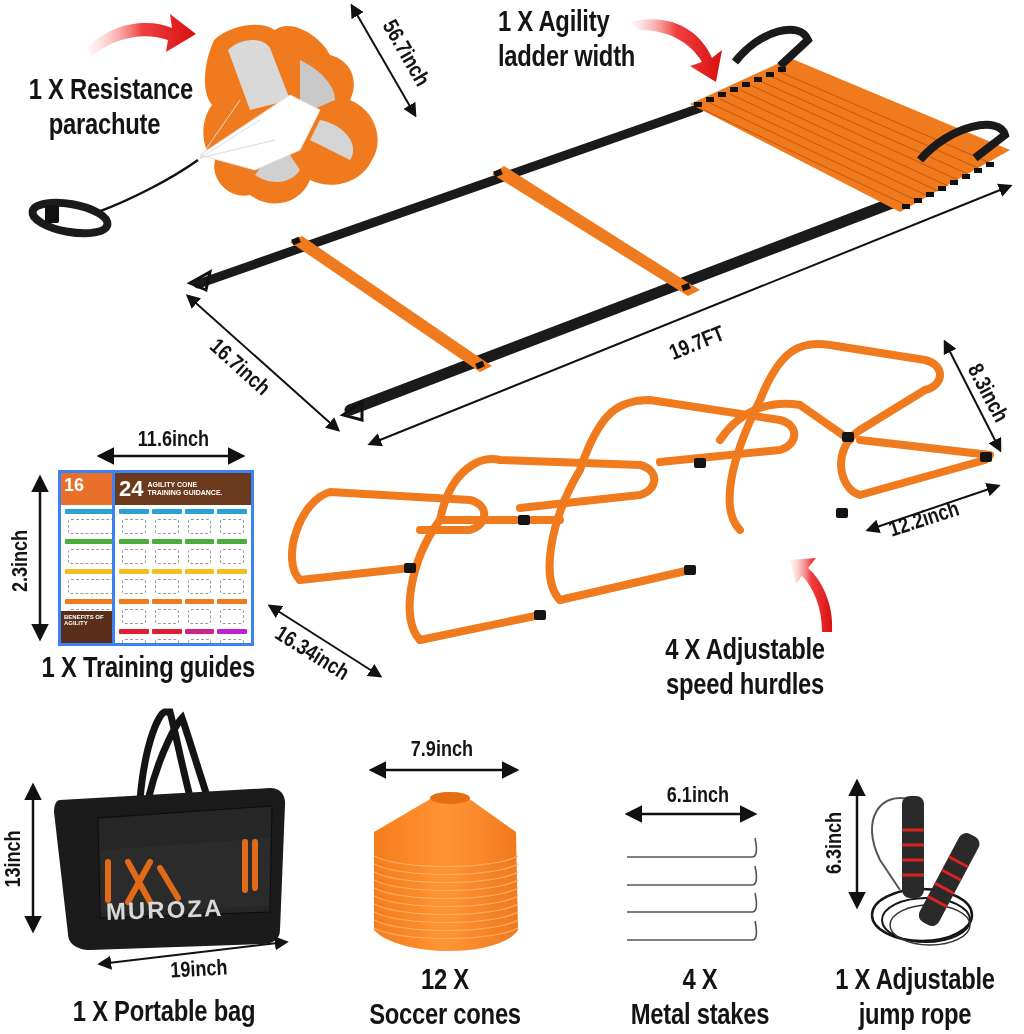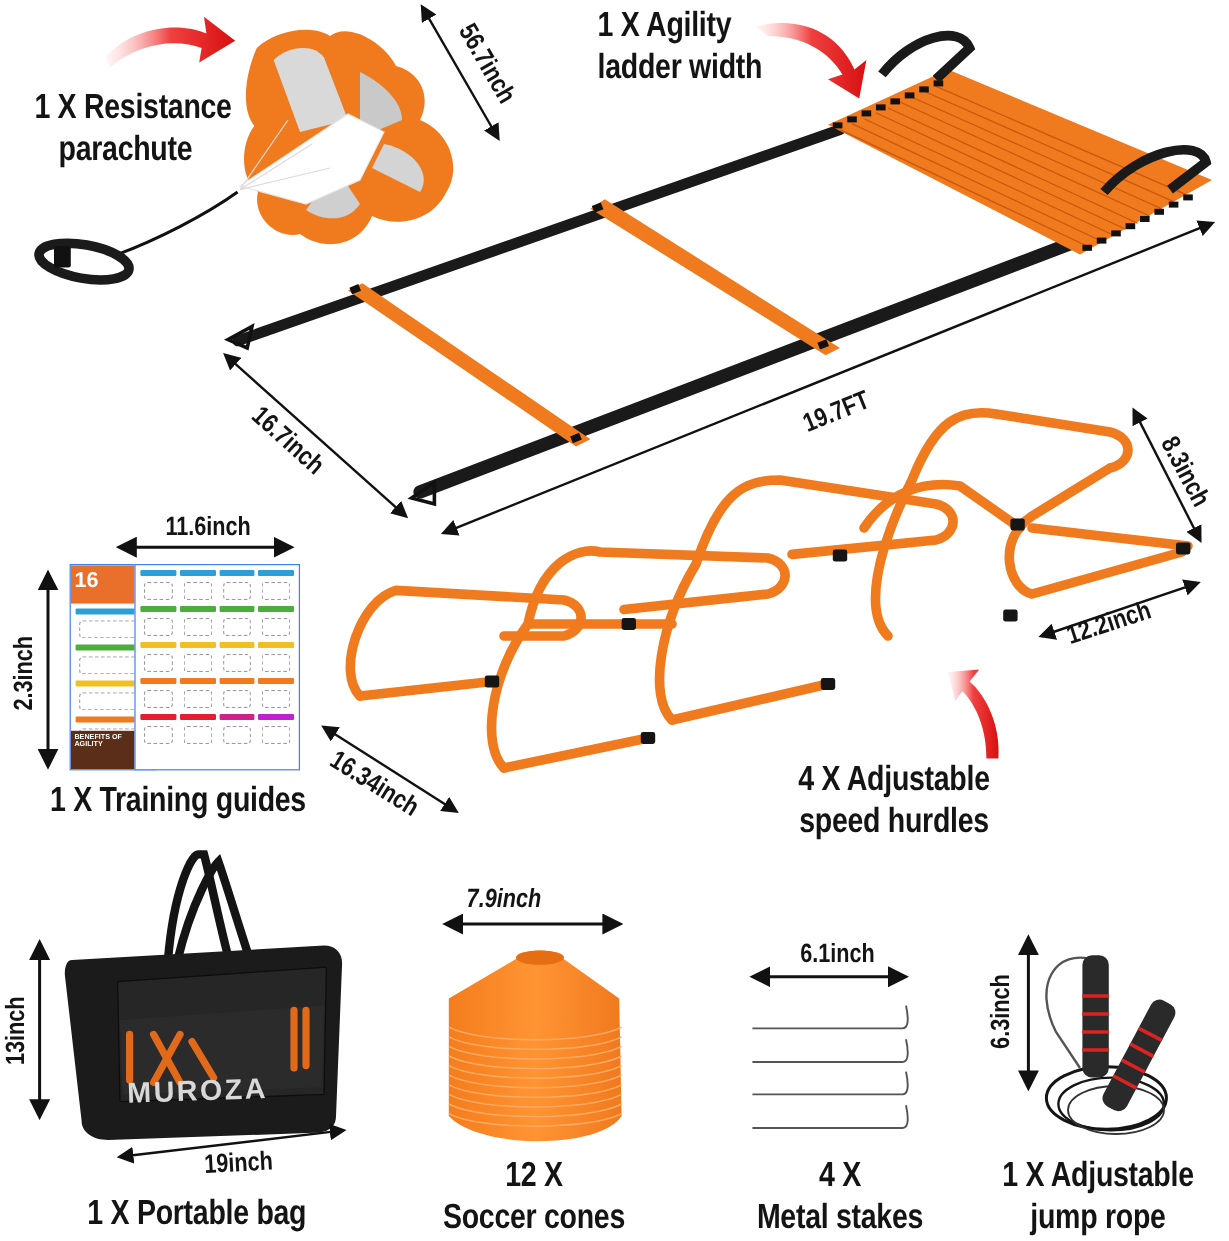--- a/index.html
+++ b/index.html
@@ -7,21 +7,21 @@
          font-family:"Liberation Sans", "DejaVu Sans", sans-serif; color:#141414; }
   .canvas { position:absolute; left:0; top:0; width:1024px; height:1034px; }
   .label { position:absolute; font-family:"Liberation Sans", sans-serif; font-weight:700;
            color:#141414; text-align:center; line-height:1.22; letter-spacing:-0.3px;
            transform:scaleX(0.82); transform-origin:center top; white-space:nowrap; }
   .label.left { text-align:left; transform-origin:left top; }
   .dim { position:absolute; font-family:"Liberation Sans", sans-serif; font-weight:700;
          color:#141414; font-size:20px; white-space:nowrap; transform-origin:center center; }
   .dim span { display:inline-block; transform:scaleX(0.82); }
   svg { position:absolute; left:0; top:0; overflow:visible; }
-  .guide-card { position:absolute; border:1px solid #3b82f6; background:#fff; overflow:hidden; }
+  .guide-card { position:absolute; border:3px solid #3b82f6; background:#fff; overflow:hidden; }
   .guide-head { background:#6b3a1d; color:#fff; font-weight:700; font-family:"Liberation Sans", sans-serif; }
   .guide-grid { display:grid; gap:3px; padding:4px; }
   .guide-tag { height:5px; border-radius:1px; }
   .guide-fig { height:13px; border:1px dashed #9a9a9a; border-radius:3px; margin:2px 3px; }
   .brand { position:absolute; font-family:"Liberation Sans", sans-serif; font-weight:700;
            color:#d8d8d8; letter-spacing:2px; }
 </style>
 </head>
 <body>
 
@@ -243,20 +243,27 @@
       <div class="guide-tag" style="background:#4aae3a"></div>
         <div class="guide-fig"></div>
       <div class="guide-tag" style="background:#f0c020"></div>
         <div class="guide-fig"></div>
       <div class="guide-tag" style="background:#f07a1e"></div>
         <div class="guide-fig"></div>
     </div>
     <div style="position:absolute;bottom:0;left:0;right:0;height:26px;background:#5a2e18;color:#fff;font-size:6px;font-weight:700;padding:3px;">BENEFITS OF AGILITY</div>
   </div>
   <div class="guide-card" style="left:112px;top:470px;width:136px;height:170px;">
+    <div class="guide-head" style="height:28px;padding:2px 4px;display:flex;align-items:center;gap:4px;">
+      <span style="font-size:22px;">24</span>
+      <span style="font-size:7px;line-height:1.1;display:flex;flex-direction:column;">
+        <span>AGILITY CONE</span>
+        <span>TRAINING GUIDANCE.</span>
+      </span>
+    </div>
     <div class="guide-grid" style="grid-template-columns:repeat(4,1fr);">
       <div class="guide-tag" style="background:#2a9fd8"></div>
         <div class="guide-tag" style="background:#2a9fd8"></div>
         <div class="guide-tag" style="background:#2a9fd8"></div>
         <div class="guide-tag" style="background:#2a9fd8"></div>
       <div class="guide-fig"></div>
         <div class="guide-fig"></div>
         <div class="guide-fig"></div>
         <div class="guide-fig"></div>
       <div class="guide-tag" style="background:#4aae3a"></div>
@@ -342,21 +349,21 @@
   <div class="dim" style="left:-22px;top:846px;transform:rotate(-90deg);font-size:22px;">
     <span>13inch</span>
   </div>
   <div class="dim" style="left:164px;top:956px;transform:rotate(-3deg);font-size:22px;">
     <span>19inch</span>
   </div>
   <div class="label" style="left:44px;top:994px;width:240px;font-size:29px;">
     <div>1 X Portable bag</div>
   </div>
 
-  <div class="dim" style="left:382px;top:736px;font-size:22px;font-style:italic;">
+  <div class="dim" style="left:404px;top:736px;font-size:22px;">
     <span>7.9inch</span>
   </div>
   <div class="label" style="left:345px;top:962px;width:200px;font-size:29px;">
     <div>12 X</div>
     <div>Soccer cones</div>
   </div>
 
   <div class="dim" style="left:660px;top:782px;font-size:22px;text-align:center;">
     <span>6.1inch</span>
   </div>

